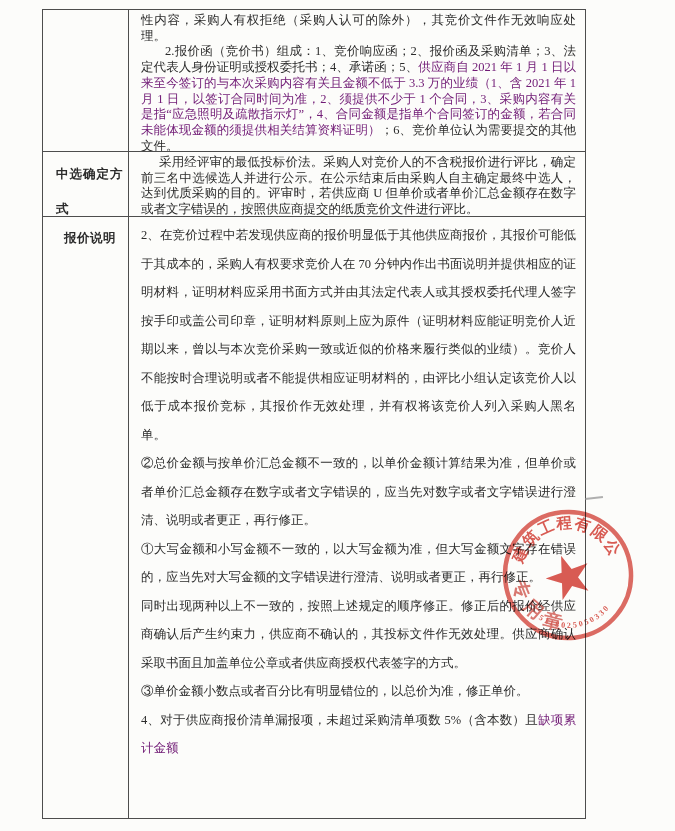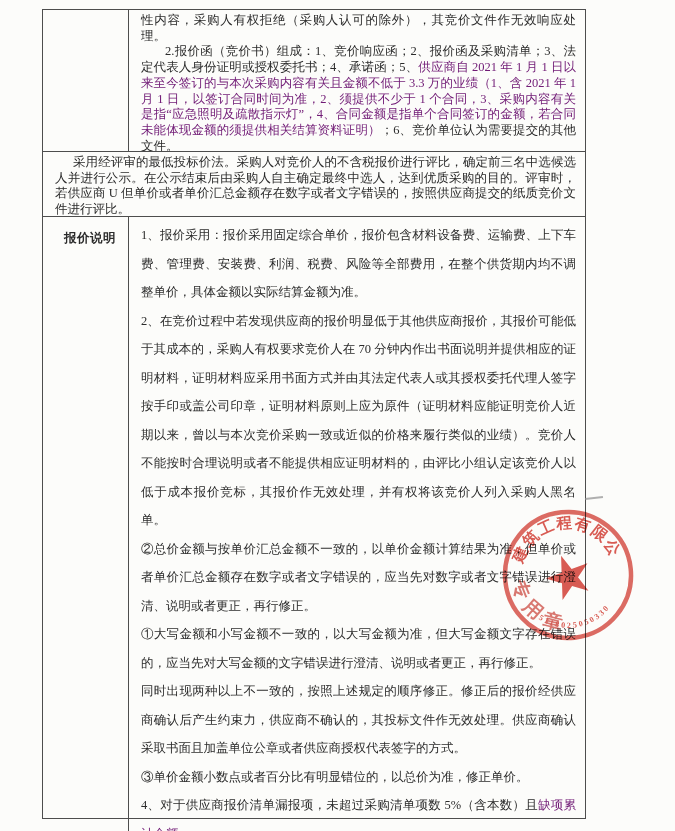--- a/index.html
+++ b/index.html
@@ -65,28 +65,28 @@
 <div class="doc-table">
 
 <div class="t-row mode-tight">
       <div class="cell-label"></div>
       <div class="cell-content">
         <p><span class="seg-normal">性内容，采购人有权拒绝（采购人认可的除外），其竞价文件作无效响应处理。</span></p>
         <p style="text-indent: 24px;"><span class="seg-normal">2.报价函（竞价书）组成：1、竞价响应函；2、报价函及采购清单；3、法定代表人身份证明或授权委托书；4、承诺函；5、</span><span class="seg-muted">供应商自 2021 年 1 月 1 日以来至今签订的与本次采购内容有关且金额不低于 3.3 万的业绩（1、含 2021 年 1 月 1 日，以签订合同时间为准，2、须提供不少于 1 个合同，3、采购内容有关是指“应急照明及疏散指示灯”，4、合同金额是指单个合同签订的金额，若合同未能体现金额的须提供相关结算资料证明）</span><span class="seg-normal">；6、竞价单位认为需要提交的其他文件。</span></p>
       </div>
     </div>
     <div class="t-row mode-tight">
+      <div class="cell-label">中选确定方式</div>
       <div class="cell-content">
         <p style="text-indent: 18px;"><span class="seg-normal">采用经评审的最低投标价法。采购人对竞价人的不含税报价进行评比，确定前三名中选候选人并进行公示。在公示结束后由采购人自主确定最终中选人，达到优质采购的目的。评审时，若供应商 U 但单价或者单价汇总金额存在数字或者文字错误的，按照供应商提交的纸质竞价文件进行评比。</span></p>
       </div>
     </div>
     <div class="t-row mode-spread">
       <div class="cell-label">报价说明</div>
       <div class="cell-content">
-        <p><span class="seg-normal">1、报价采用：报价采用固定综合单价，报价包含材料设备费、运输费、上下车费、管理费、安装费、利润、税费、风险等全部费用，在整个供货期内均不调整单价，具体金额以实际结算金额为准。</span></p>
         <p><span class="seg-normal">2、在竞价过程中若发现供应商的报价明显低于其他供应商报价，其报价可能低于其成本的，采购人有权要求竞价人在 70 分钟内作出书面说明并提供相应的证明材料，证明材料应采用书面方式并由其法定代表人或其授权委托代理人签字按手印或盖公司印章，证明材料原则上应为原件（证明材料应能证明竞价人近期以来，曾以与本次竞价采购一致或近似的价格来履行类似的业绩）。竞价人不能按时合理说明或者不能提供相应证明材料的，由评比小组认定该竞价人以低于成本报价竞标，其报价作无效处理，并有权将该竞价人列入采购人黑名单。</span></p>
         <p><span class="seg-normal">②总价金额与按单价汇总金额不一致的，以单价金额计算结果为准，但单价或者单价汇总金额存在数字或者文字错误的，应当先对数字或者文字错误进行澄清、说明或者更正，再行修正。</span></p>
         <p><span class="seg-normal">①大写金额和小写金额不一致的，以大写金额为准，但大写金额文字存在错误的，应当先对大写金额的文字错误进行澄清、说明或者更正，再行修正。</span></p>
         <p><span class="seg-normal">同时出现两种以上不一致的，按照上述规定的顺序修正。修正后的报价经供应商确认后产生约束力，供应商不确认的，其投标文件作无效处理。供应商确认采取书面且加盖单位公章或者供应商授权代表签字的方式。</span></p>
         <p><span class="seg-normal">③单价金额小数点或者百分比有明显错位的，以总价为准，修正单价。</span></p>
         <p><span class="seg-normal">4、对于供应商报价清单漏报项，未超过采购清单项数 5%（含本数）且</span><span class="seg-muted">缺项累计金额</span></p>
       </div>
     </div>
   </div>
 

